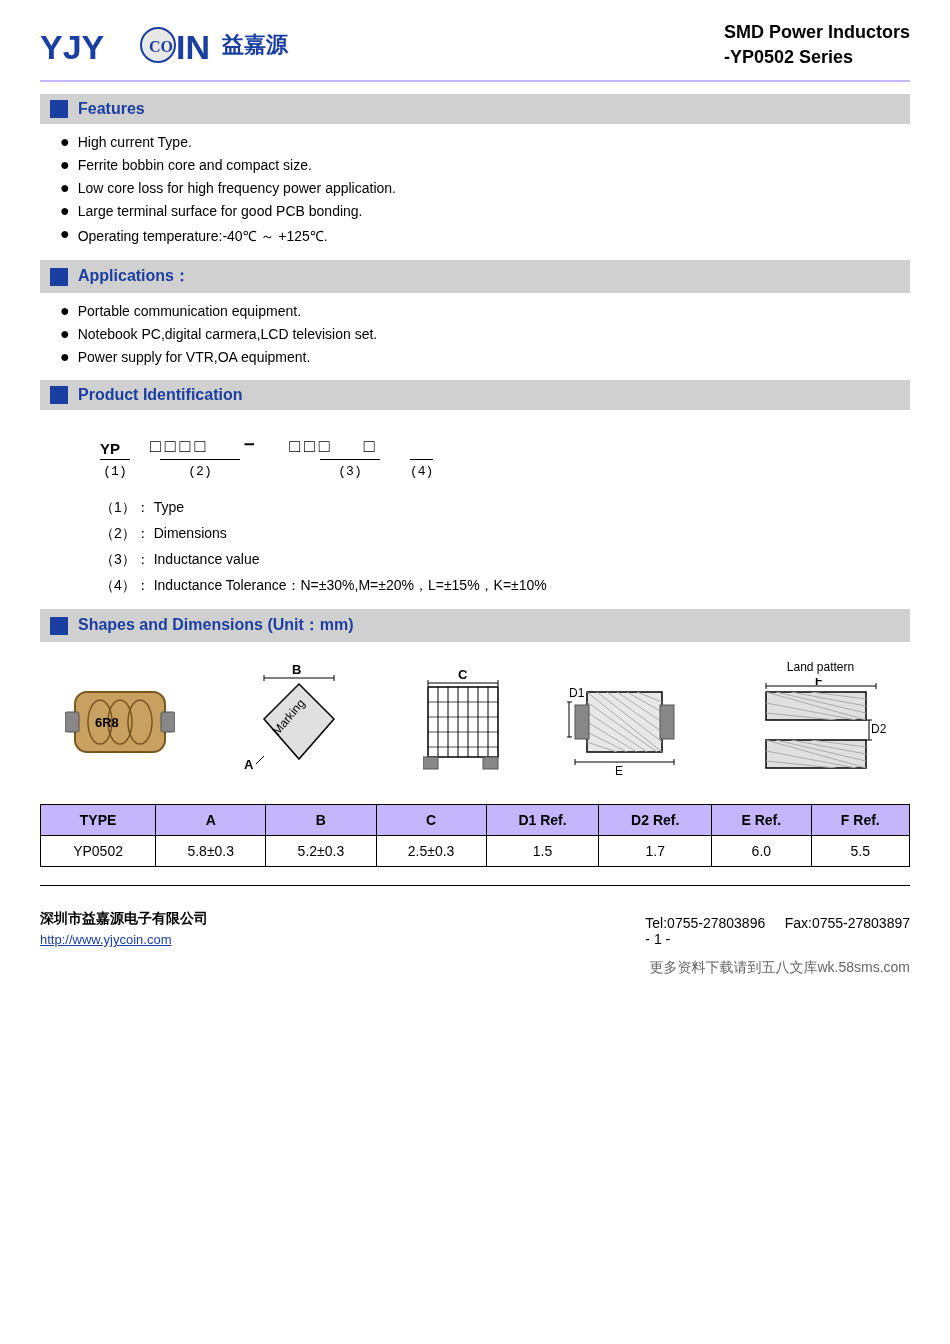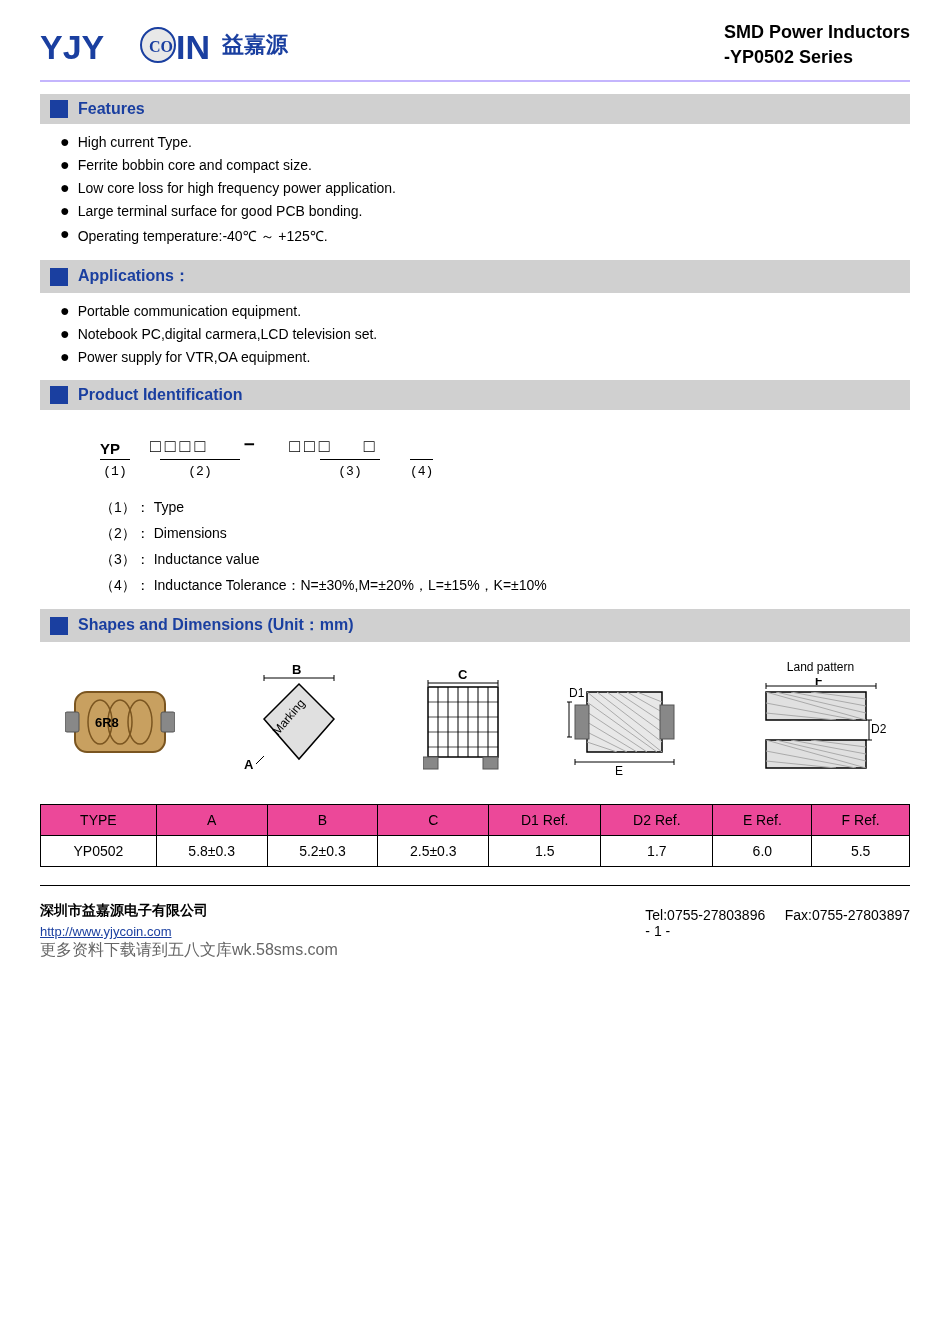--- a/index.html
+++ b/index.html
@@ -130,29 +130,29 @@
       border-collapse: collapse;
       margin-top: 10px;
     }
     .dimensions-table th, .dimensions-table td {
       border: 1.5px solid #000;
       padding: 7px 12px;
       text-align: center;
       font-size: 14px;
     }
     .dimensions-table th {
-      font-weight: normal;
-      background: #ec4899;
+      font-weight: bold;
+      background: #c4b5fd;
     }
 
     
     .footer {
       margin-top: 18px;
       border-top: 1.5px solid #000;
-      padding-top: 16px;
+      padding-top: 24px;
       display: flex;
       justify-content: space-between;
       align-items: flex-end;
     }
     .footer-left {
       font-size: 14px;
     }
     .footer-company {
       font-weight: bold;
       margin-bottom: 3px;
@@ -162,24 +162,24 @@
       text-decoration: underline;
       font-size: 13px;
     }
     .footer-right {
       text-align: left;
       font-size: 14px;
     }
 
     
     .bottom-note {
-      text-align: left;
-      font-size: 16px;
+      text-align: right;
+      font-size: 14px;
       color: #666;
-      margin-top: 1px;
+      margin-top: 12px;
     }
 
     
     .section-block {
       margin-bottom: 14px;
     }
 
     
     .dash {
       font-size: 20px;

